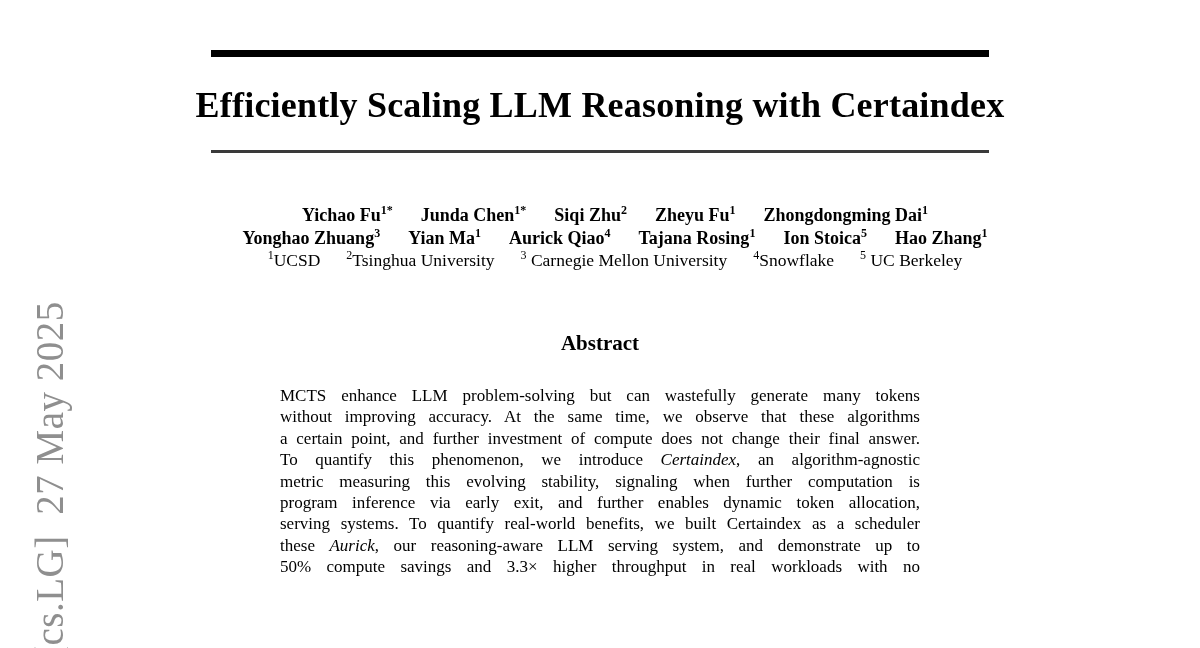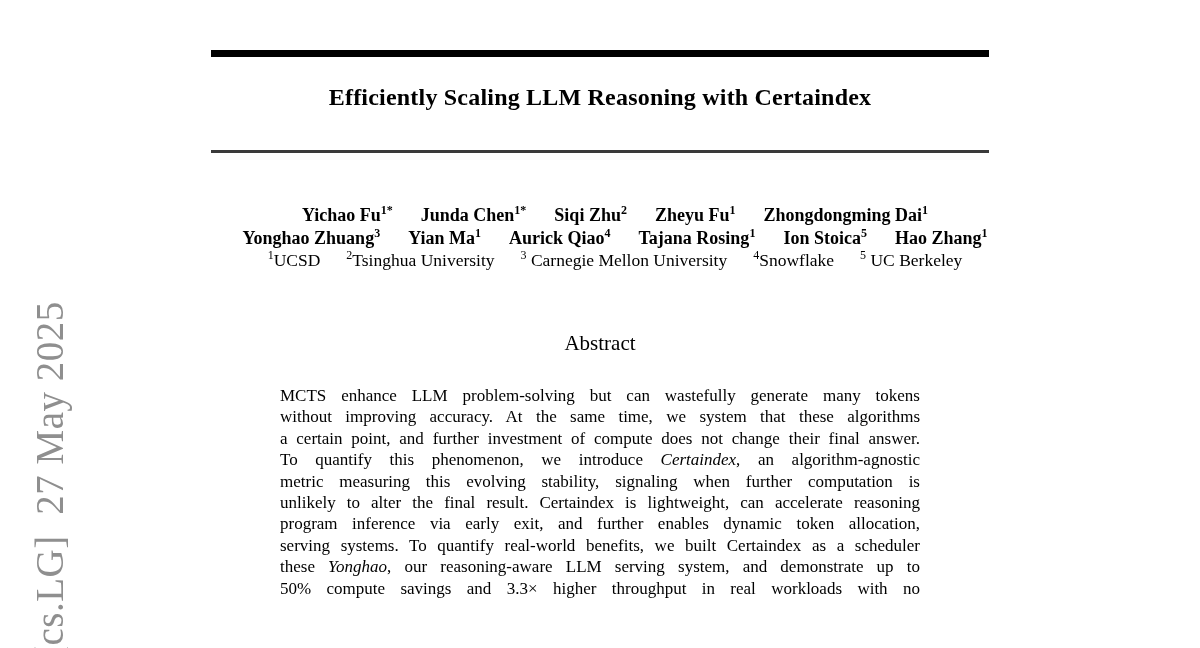--- a/index.html
+++ b/index.html
@@ -32,21 +32,21 @@
     left: 211px; top: 50px;
     width: 778px; height: 7px;
     background: #000000;
   }
   .title {
     position: absolute;
     top: 84px; left: 181px;
     width: 838px;
     margin: 0;
     text-align: center;
-    font-size: 24px;
+    font-size: 36px;
     font-weight: bold;
     letter-spacing: 0.2px;
     white-space: nowrap;
   }
   .rule-thin {
     position: absolute;
     left: 211px; top: 150px;
     width: 778px; height: 3px;
     background: #3a3a3a;
   }
@@ -67,21 +67,21 @@
   .affil-row { font-weight: normal; font-size: 17.5px; }
   .affil-entry { margin: 8px 13px; }
 
   .abstract-heading {
     position: absolute;
     top: 331px; left: 280px;
     width: 640px;
     margin: 0;
     text-align: center;
     font-size: 21px;
-    font-weight: normal;
+    font-weight: bold;
   }
   .abstract-body {
     position: absolute;
     top: 385px; left: 280px;
     width: 640px;
     font-size: 17px;
   }
   .abs-line {
     height: 21.4px;
     line-height: 21.4px;
@@ -114,24 +114,23 @@
     </div>
     <div class="affil-row">
       <span class="affil-entry"><sup>1</sup><span>UCSD</span></span><span class="affil-entry"><sup>2</sup><span>Tsinghua University</span></span><span class="affil-entry"><sup>3</sup><span> Carnegie Mellon University</span></span><span class="affil-entry"><sup>4</sup><span>Snowflake</span></span><span class="affil-entry"><sup>5</sup><span> UC Berkeley</span></span>
     </div>
   </div>
 
   <h2 class="abstract-heading">Abstract</h2>
 
   <div class="abstract-body">
     <div class="abs-line"><span>MCTS enhance LLM problem-solving but can wastefully generate many tokens</span><i></i><span></span></div>
-    <div class="abs-line"><span>without improving accuracy. At the same time, we system that these algorithms</span><i></i><span></span></div>
+    <div class="abs-line"><span>without improving accuracy. At the same time, we observe that these algorithms</span><i></i><span></span></div>
     <div class="abs-line"><span>a certain point, and further investment of compute does not change their final answer.</span><i></i><span></span></div>
     <div class="abs-line"><span>To quantify this phenomenon, we introduce </span><i>Certaindex</i><span>, an algorithm-agnostic</span></div>
     <div class="abs-line"><span>metric measuring this evolving stability, signaling when further computation is</span><i></i><span></span></div>
-    <div class="abs-line"><span>unlikely to alter the final result. Certaindex is lightweight, can accelerate reasoning</span><i></i><span></span></div>
     <div class="abs-line"><span>program inference via early exit, and further enables dynamic token allocation,</span><i></i><span></span></div>
     <div class="abs-line"><span>serving systems. To quantify real-world benefits, we built Certaindex as a scheduler</span><i></i><span></span></div>
-    <div class="abs-line"><span>these </span><i>Yonghao</i><span>, our reasoning-aware LLM serving system, and demonstrate up to</span></div>
+    <div class="abs-line"><span>these </span><i>Aurick</i><span>, our reasoning-aware LLM serving system, and demonstrate up to</span></div>
     <div class="abs-line"><span>50% compute savings and 3.3× higher throughput in real workloads with no</span><i></i><span></span></div>
   </div>
 
 </div>
 
 </body></html>

